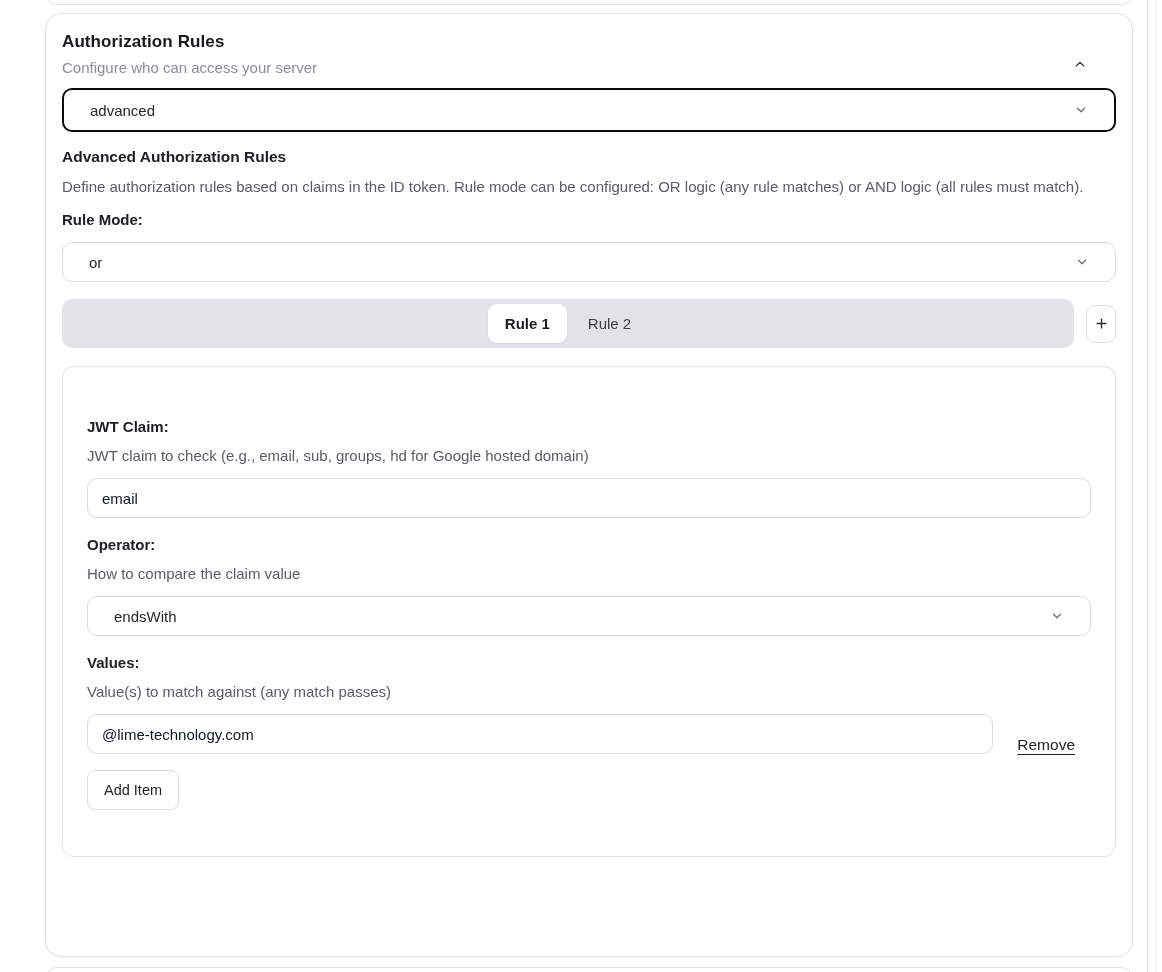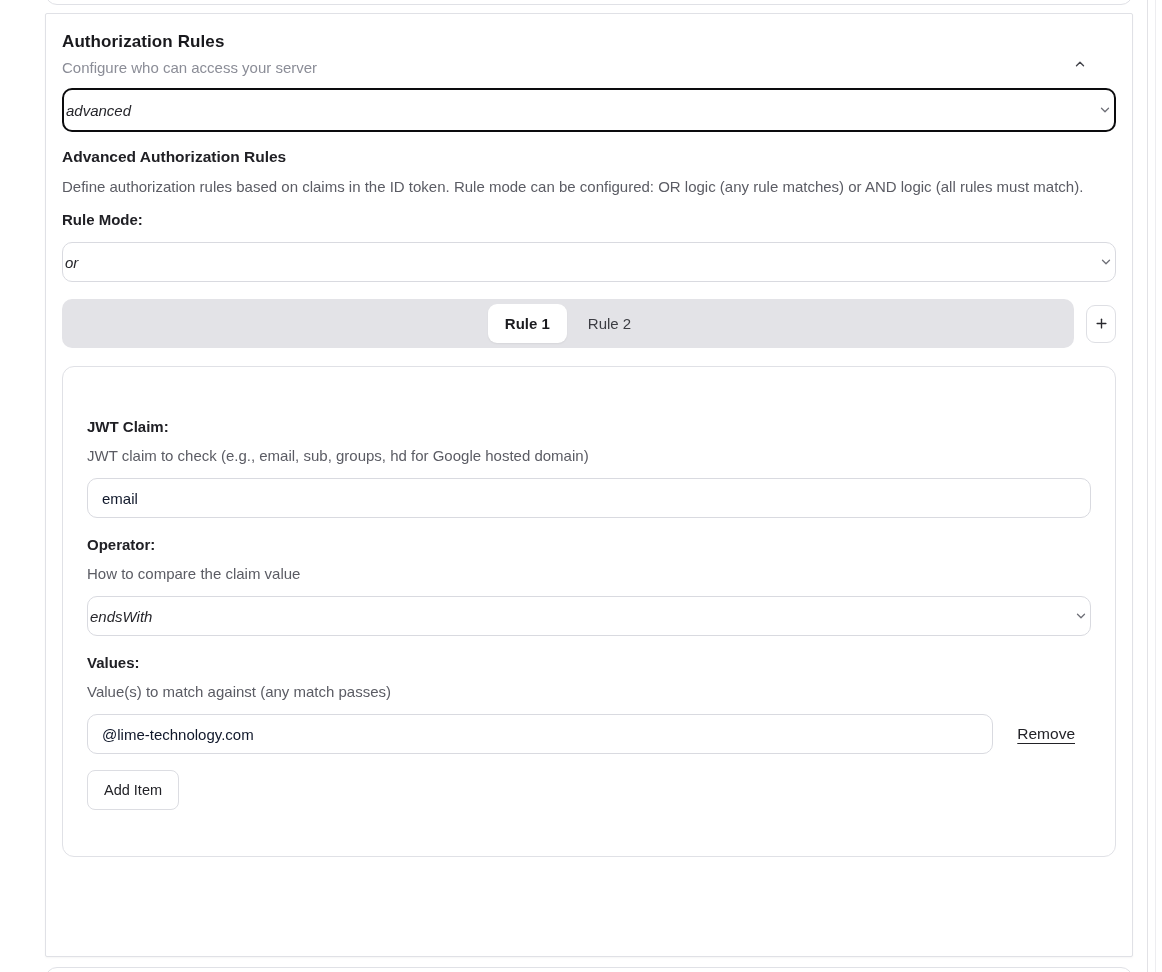--- a/index.html
+++ b/index.html
@@ -22,21 +22,21 @@
   .card-stub {
     position: absolute; left: 45px; width: 1088px;
     border: 1px solid #e0e1e6; background: #fff;
   }
   .card-stub.prev { top: -10px; height: 15px; border-radius: 0 0 12px 12px; }
   .card-stub.next { top: 967px; height: 20px; border-radius: 12px 12px 0 0; }
 
   
   .card {
     position: absolute; left: 45px; top: 13px; width: 1088px; height: 944px;
-    background: #fff; border: 1px solid #e0e1e6; border-radius: 2px;
+    background: #fff; border: 1px solid #e0e1e6; border-radius: 16px;
     box-shadow: 0 1px 2px rgba(0,0,0,0.04);
     padding: 16px;
   }
 
   .card-title { font-size: 17px; font-weight: 700; color: #19191d; line-height: 23px; letter-spacing: 0.1px; }
   .card-subtitle { margin-top: 4px; font-size: 15px; color: #8b8d97; line-height: 21px; }
 
   .collapse-btn {
     position: absolute; top: 38px; right: 40px; width: 24px; height: 24px;
     display: flex; align-items: center; justify-content: center; cursor: pointer;
@@ -50,23 +50,23 @@
   .mt-8  { margin-top: 8px; }
   .mt-10 { margin-top: 10px; }
   .mt-12 { margin-top: 12px; }
   .mt-14 { margin-top: 14px; }
   .mt-16 { margin-top: 16px; }
   .mt-17 { margin-top: 17px; }
   .mt-18 { margin-top: 18px; }
 
   .select {
     display: flex; align-items: center; justify-content: space-between;
-    width: 100%; height: 40px; padding: 0 2px;
+    width: 100%; height: 40px; padding: 0 26px;
     border: 1px solid #d9dae0; border-radius: 10px; background: #fff;
-    font-size: 15px; color: #26262b; cursor: pointer; font-style: italic;
+    font-size: 15px; color: #26262b; cursor: pointer;
   }
   .select.focused { height: 44px; border: 2px solid #0c0c0e; }
   .select .chev { color: #6e6f77; display: flex; }
 
   .section-title { font-size: 15.5px; font-weight: 700; color: #202025; line-height: 22px; }
 
   
   .tab-row { display: flex; align-items: center; gap: 12px; }
   .tab-bar {
     flex: 1; height: 49px; background: #e3e3e7; border-radius: 10px;
@@ -97,21 +97,21 @@
     color: #f05254; font-size: 16px; font-weight: 500; font-family: inherit;
   }
   .remove-rule-btn .x { display: flex; color: #f05254; }
 
   .text-input {
     width: 100%; height: 40px; padding: 0 14px;
     border: 1px solid #d9dae0; border-radius: 10px; background: #fff;
     font-size: 15px; color: #0f172a; font-family: inherit; outline: none;
   }
 
-  .value-row { display: flex; align-items: center; padding-right: 16px; }
+  .value-row { display: flex; align-items: flex-end; padding-right: 16px; }
   .value-row .text-input { flex: 1; }
   .remove-link {
     margin-left: 24px; font-size: 15.5px; font-weight: 500; color: #222227;
     text-decoration: underline; text-underline-offset: 4px; cursor: pointer; white-space: nowrap;
   }
   .add-item-btn {
     margin-top: 16px; height: 40px; padding: 0 16px;
     background: #fff; border: 1px solid #dcdde2; border-radius: 8px;
     font-size: 14.5px; font-weight: 500; color: #222227; cursor: pointer; font-family: inherit;
   }

